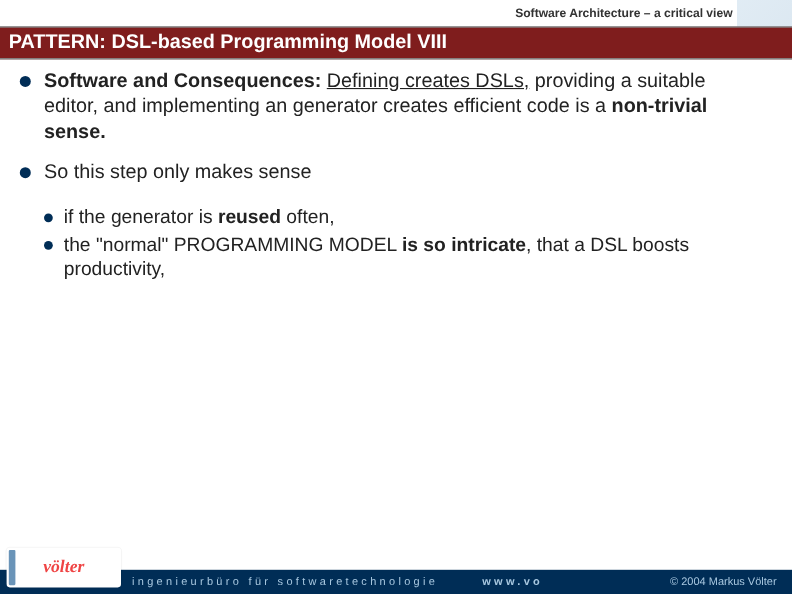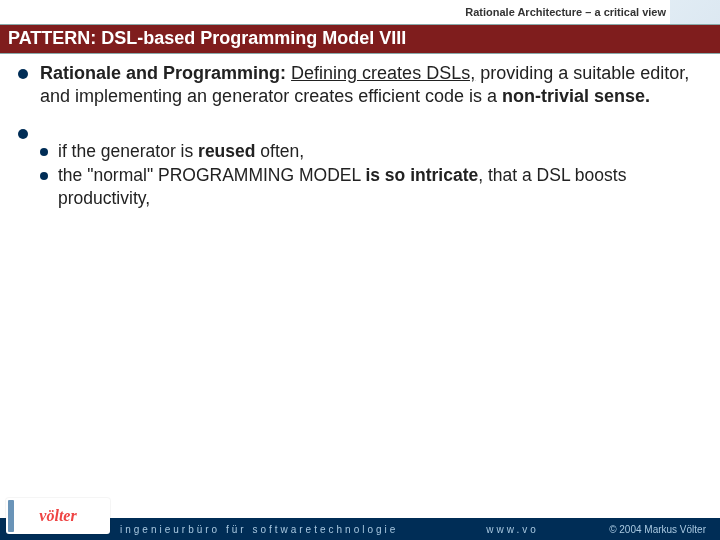--- a/index.html
+++ b/index.html
@@ -93,33 +93,33 @@
   }
   .footer-band {
     position: absolute;
     left: 0;
     right: 0;
     bottom: 0;
     height: 22px;
     background: #002d56;
     display: flex;
     align-items: center;
-    gap: 36px;
   }
   .footer-mid {
     color: #a8c8e0;
     font-size: 10px;
     letter-spacing: 3px;
     margin-left: 120px;
   }
   .footer-url {
     color: #a8c8e0;
     font-size: 10px;
     letter-spacing: 3px;
-    margin-left: 52px;
+    margin-left: 40px;
+    font-weight: bold;
   }
   .footer-copy {
     position: absolute;
     right: 14px;
     font-size: 10px;
     color: #a8c8e0;
   }
   .logo {
     position: absolute;
     bottom: 6px;
@@ -146,36 +146,37 @@
     width: 6px;
     height: 32px;
     background: #6a94b8;
     border-radius: 1px;
   }
 </style>
 </head>
 <body>
 
 <div class="header-right"></div>
-<div class="header-label">Rationale Architecture – a critical view</div>
+<div class="header-label">Software Architecture – a critical view</div>
 
 <div class="title-bar">
   <div class="title-text">PATTERN: DSL-based Programming Model VIII</div>
 </div>
 
 <div class="content">
 
   <div class="bullet-row">
     <div class="bullet-dot"></div>
-    <div class="bullet-text"><b>Rationale and Programming:</b> <u>Defining creates DSLs,</u> providing a suitable editor, and implementing an generator creates efficient code is a <b>non-trivial sense.</b></div>
+    <div class="bullet-text"><b>Software and Consequences:</b> <u>Defining creates DSLs,</u> providing a suitable editor, and implementing an generator creates efficient code is a <b>non-trivial sense.</b></div>
   </div>
 
   <div class="bullet-row" style="margin-bottom:2px;">
     <div class="bullet-dot"></div>
     <div class="bullet-text">
+      <span>So this step only makes sense</span>
       <div class="sub-list">
         <div class="sub-row">
           <div class="bullet-dot small"></div>
           <div class="sub-text">if the generator is <b>reused</b> often,</div>
         </div>
         <div class="sub-row">
           <div class="bullet-dot small"></div>
           <div class="sub-text">the "normal" PROGRAMMING MODEL <b>is so intricate</b>, that a DSL boosts productivity,</div>
         </div>
       </div>

